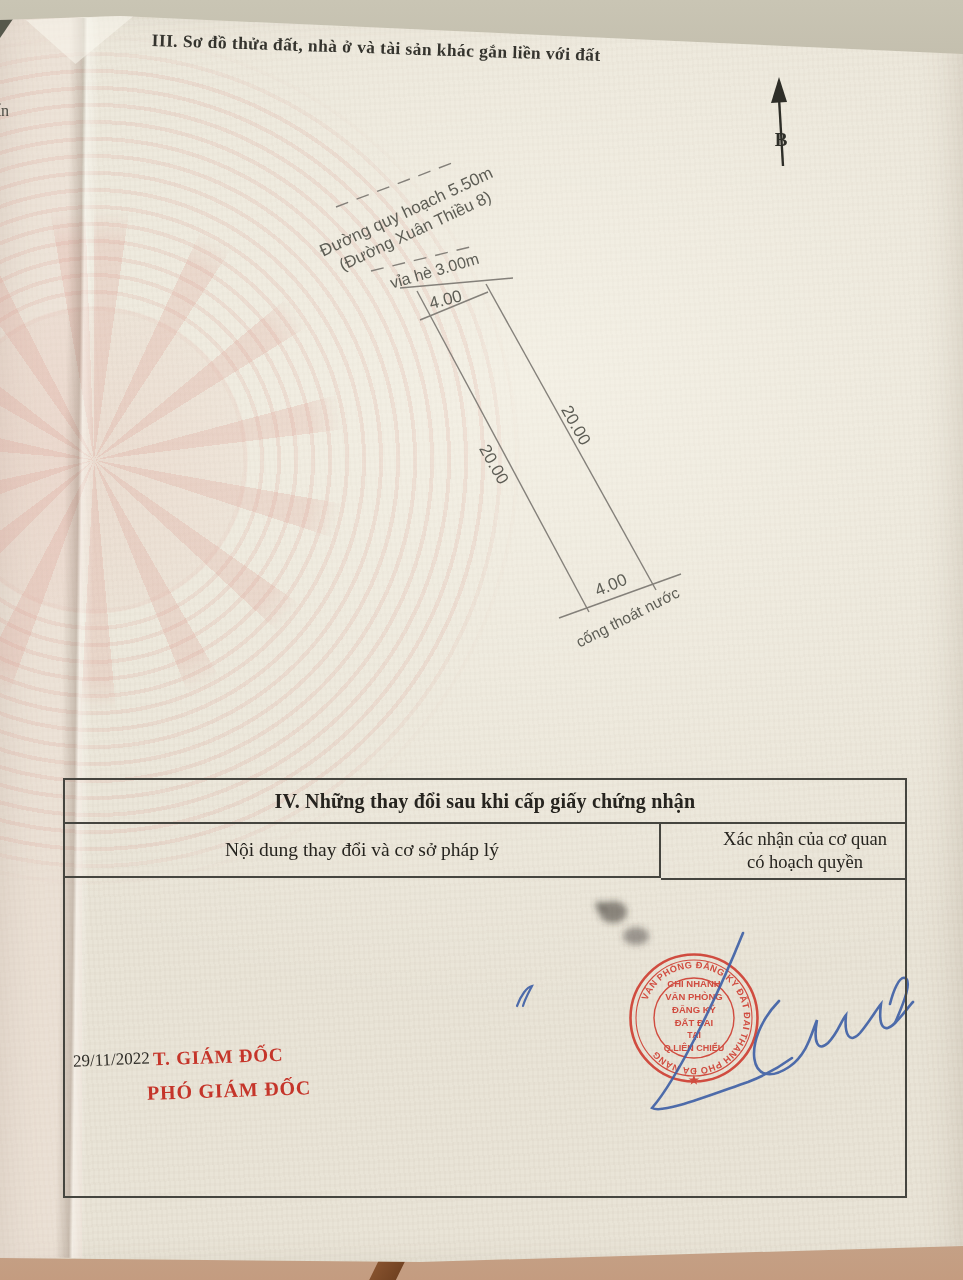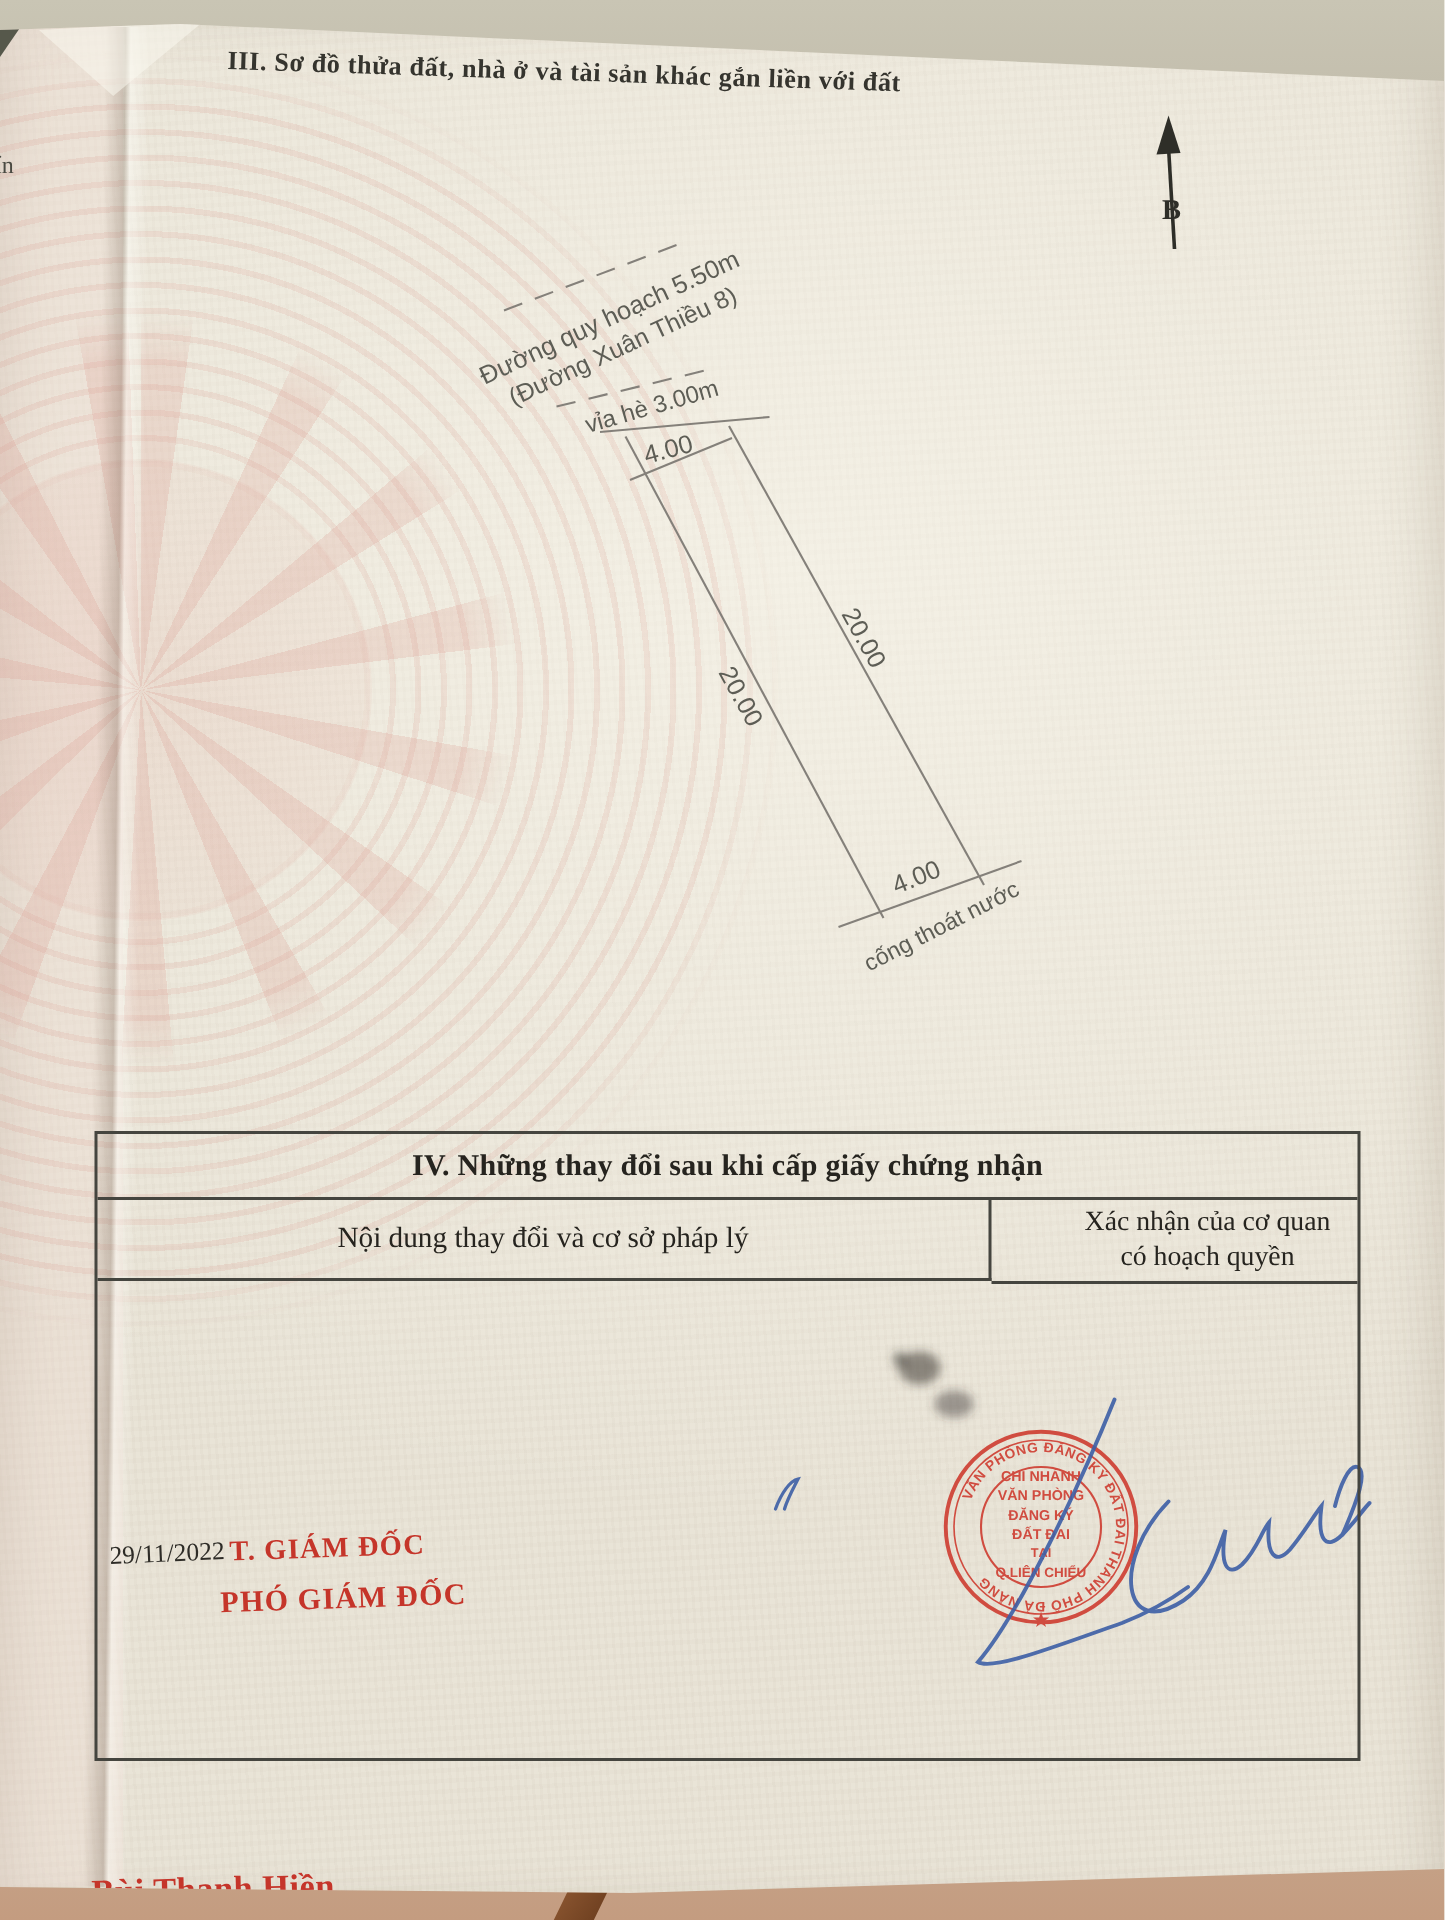--- a/index.html
+++ b/index.html
@@ -47,21 +47,21 @@
   .h3-title{position:absolute;left:152px;top:30px;width:560px;
     font-size:17.5px;font-weight:bold;color:#35342e;letter-spacing:.4px;
     transform:rotate(1.9deg);transform-origin:left top;}
   .edge-frag{position:absolute;left:-6px;top:102px;font-size:16px;color:#4a4a42;}
 
   svg.overlay{position:absolute;left:0;top:0;}
   .dimtext{font-family:"Liberation Sans",sans-serif;fill:#5d5d55;}
   .plotline{stroke:#84807a;stroke-width:1.4;fill:none;}
 
   
-  .table{position:absolute;left:63px;top:754px;width:844px;height:420px;
+  .table{position:absolute;left:63px;top:778px;width:844px;height:420px;
     border:2px solid #45453f;box-sizing:border-box;color:#26241f;}
   .t-title{height:42px;border-bottom:2px solid #45453f;display:flex;align-items:center;justify-content:center;
     font-size:20px;font-weight:bold;letter-spacing:.2px;}
   .t-grid{display:grid;grid-template-columns:596px 1fr;height:372px;}
   .t-grid .cell-l{border-right:2px solid #45453f;box-sizing:border-box;}
   .t-head{height:54px;border-bottom:2px solid #45453f !important;display:flex;flex-direction:column;
     align-items:center;justify-content:center;font-size:19px;line-height:1.25;text-align:center;}
   .t-head.cell-l{font-size:19.5px;}
   .t-head .sub{font-size:18.5px;margin-left:44px;}
   .t-body{position:relative;}

